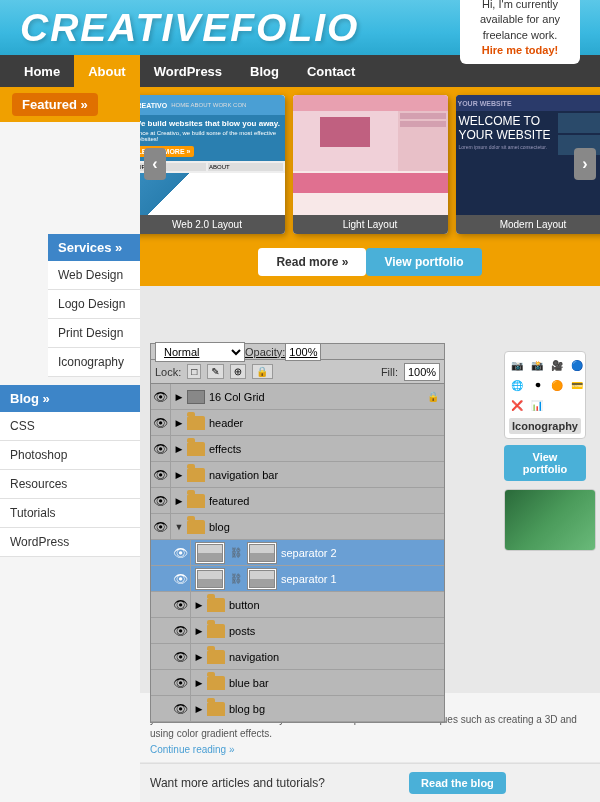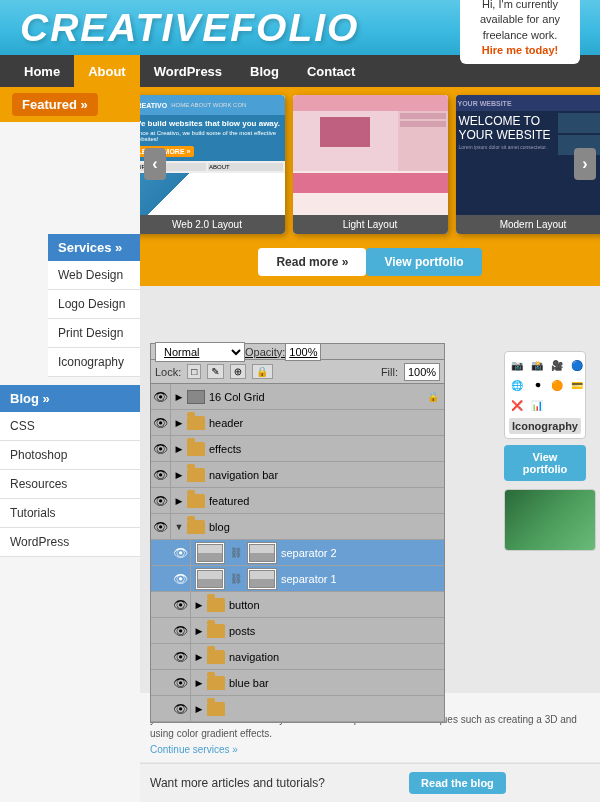--- a/index.html
+++ b/index.html
@@ -661,20 +661,21 @@
             <div class="ps-layer-eye">👁</div>
             <div class="ps-layer-arrow">▶</div>
             <div class="ps-layer-folder"></div>
             <div class="ps-layer-name">blue bar</div>
           </div>
 
           <div class="ps-layer" style="padding-left:20px;">
             <div class="ps-layer-eye">👁</div>
             <div class="ps-layer-arrow">▶</div>
             <div class="ps-layer-folder"></div>
+            <div class="ps-layer-name">blog bg</div>
           </div>
         </div>
       </div>
 
       <div style="position:absolute; right:0; top:260px; width:100px; padding:4px;">
         
         <div class="iconography-box">
           <div class="icon-grid">
             <div class="icon-cell">📷</div>
             <div class="icon-cell">📸</div>
@@ -693,21 +694,21 @@
 
         
         <div style="margin-top:8px; background:#fff; border-radius:4px; overflow:hidden; border:1px solid #ccc;">
           <div style="height:60px; background:linear-gradient(135deg, #2a6a3a 0%, #4a9a5a 50%, #6aba7a 100%);"></div>
         </div>
       </div>
 
       <div style="position:absolute; bottom:40px; left:0; right:0; background: rgba(245,245,245,0.95); padding:6px 10px;">
         <div style="font-size:11px; font-weight:bold; color:#333; margin-bottom:2px;">Layout in Photoshop</div>
         <div style="font-size:10px; color:#555; line-height:1.4;">you'll learn how to create a layout in Photoshop. You'll use techniques such as creating a 3D and using color gradient effects.</div>
-        <span style="font-size:10px; color:#4a9fd4; cursor:pointer;">Continue services »</span>
+        <span style="font-size:10px; color:#4a9fd4; cursor:pointer;">Continue reading »</span>
       </div>
 
       <div style="position:absolute; bottom:0; left:0; right:0; background:#f0f0f0; border-top:1px solid #ddd; padding:8px 10px; display:flex; align-items:center; justify-content:space-between;">
         <span style="font-size:12px; color:#333;">Want more articles and tutorials?</span>
         <button class="blog-bottom-btn" style="background:#4ab0d8; color:#fff; border:none; padding:5px 12px; border-radius:4px; font-size:11px; font-weight:bold; cursor:pointer; white-space:nowrap;">Read the blog</button>
       </div>
 
     </div>
 
   </div>

